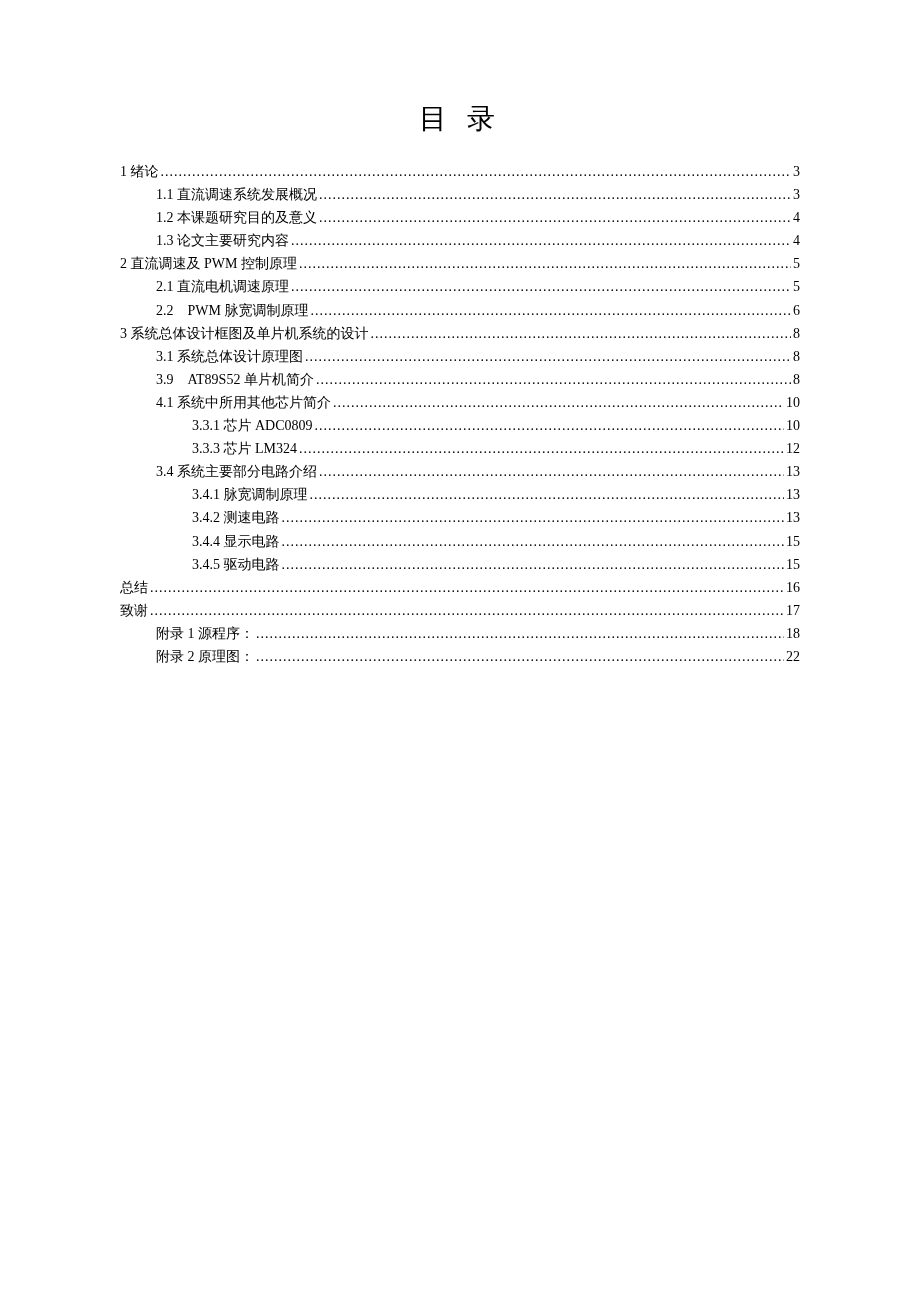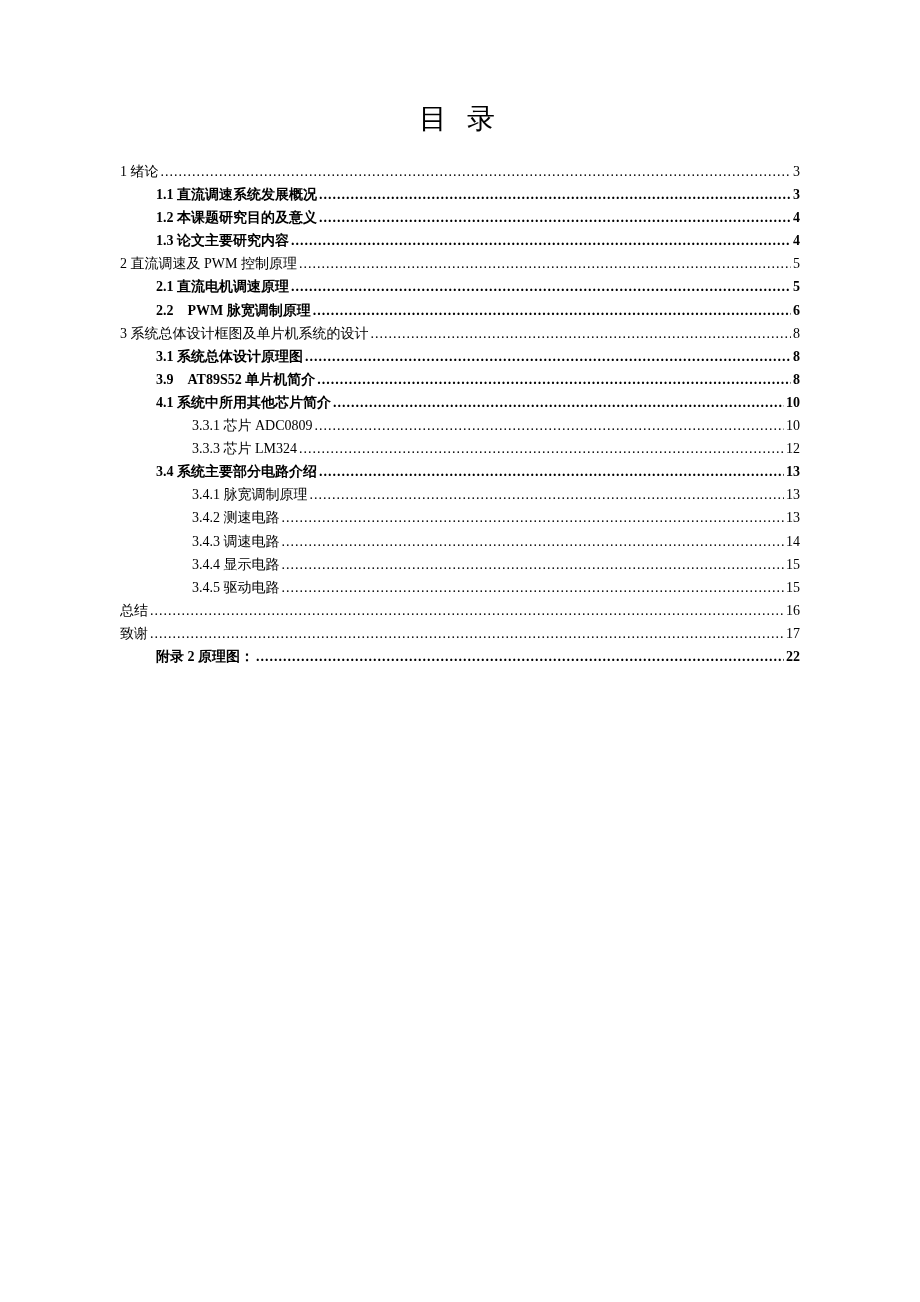--- a/index.html
+++ b/index.html
@@ -45,21 +45,21 @@
       top: 0;
       color: #000;
     }
     .toc-dots::after {
       content: "................................................................................................................................................................................................................................";
     }
     .toc-page {
       flex: 0 0 auto;
     }
     .lvl0 { padding-left: 0; }
-    .lvl1 { padding-left: 36px; font-weight: bold; }
+    .lvl1 { padding-left: 36px; }
     .lvl2 { padding-left: 72px; }
   </style>
 </head>
 <body>
 
 <h1 class="title">目 录</h1>
 
 <div class="toc" id="toc-container">
     <div class="toc-row lvl0">
       <span class="toc-label">1 绪论</span>
@@ -135,42 +135,42 @@
       <span class="toc-label">3.4.1  脉宽调制原理</span>
       <span class="toc-dots"></span>
       <span class="toc-page">13</span>
     </div>
     <div class="toc-row lvl2">
       <span class="toc-label">3.4.2  测速电路</span>
       <span class="toc-dots"></span>
       <span class="toc-page">13</span>
     </div>
     <div class="toc-row lvl2">
-      <span class="toc-label">3.4.3  调速电路</span>
-      <span class="toc-dots"></span>
-      <span class="toc-page">14</span>
-    </div>
-    <div class="toc-row lvl2">
       <span class="toc-label">3.4.4  显示电路</span>
       <span class="toc-dots"></span>
       <span class="toc-page">15</span>
     </div>
     <div class="toc-row lvl2">
       <span class="toc-label">3.4.5  驱动电路</span>
       <span class="toc-dots"></span>
       <span class="toc-page">15</span>
     </div>
     <div class="toc-row lvl0">
       <span class="toc-label">总结</span>
       <span class="toc-dots"></span>
       <span class="toc-page">16</span>
     </div>
     <div class="toc-row lvl0">
       <span class="toc-label">致谢</span>
       <span class="toc-dots"></span>
       <span class="toc-page">17</span>
     </div>
     <div class="toc-row lvl1">
+      <span class="toc-label">附录 1 源程序：</span>
+      <span class="toc-dots"></span>
+      <span class="toc-page">18</span>
+    </div>
+    <div class="toc-row lvl1">
       <span class="toc-label">附录 2 原理图：</span>
       <span class="toc-dots"></span>
       <span class="toc-page">22</span>
     </div>
   </div>
 
 </body></html>

